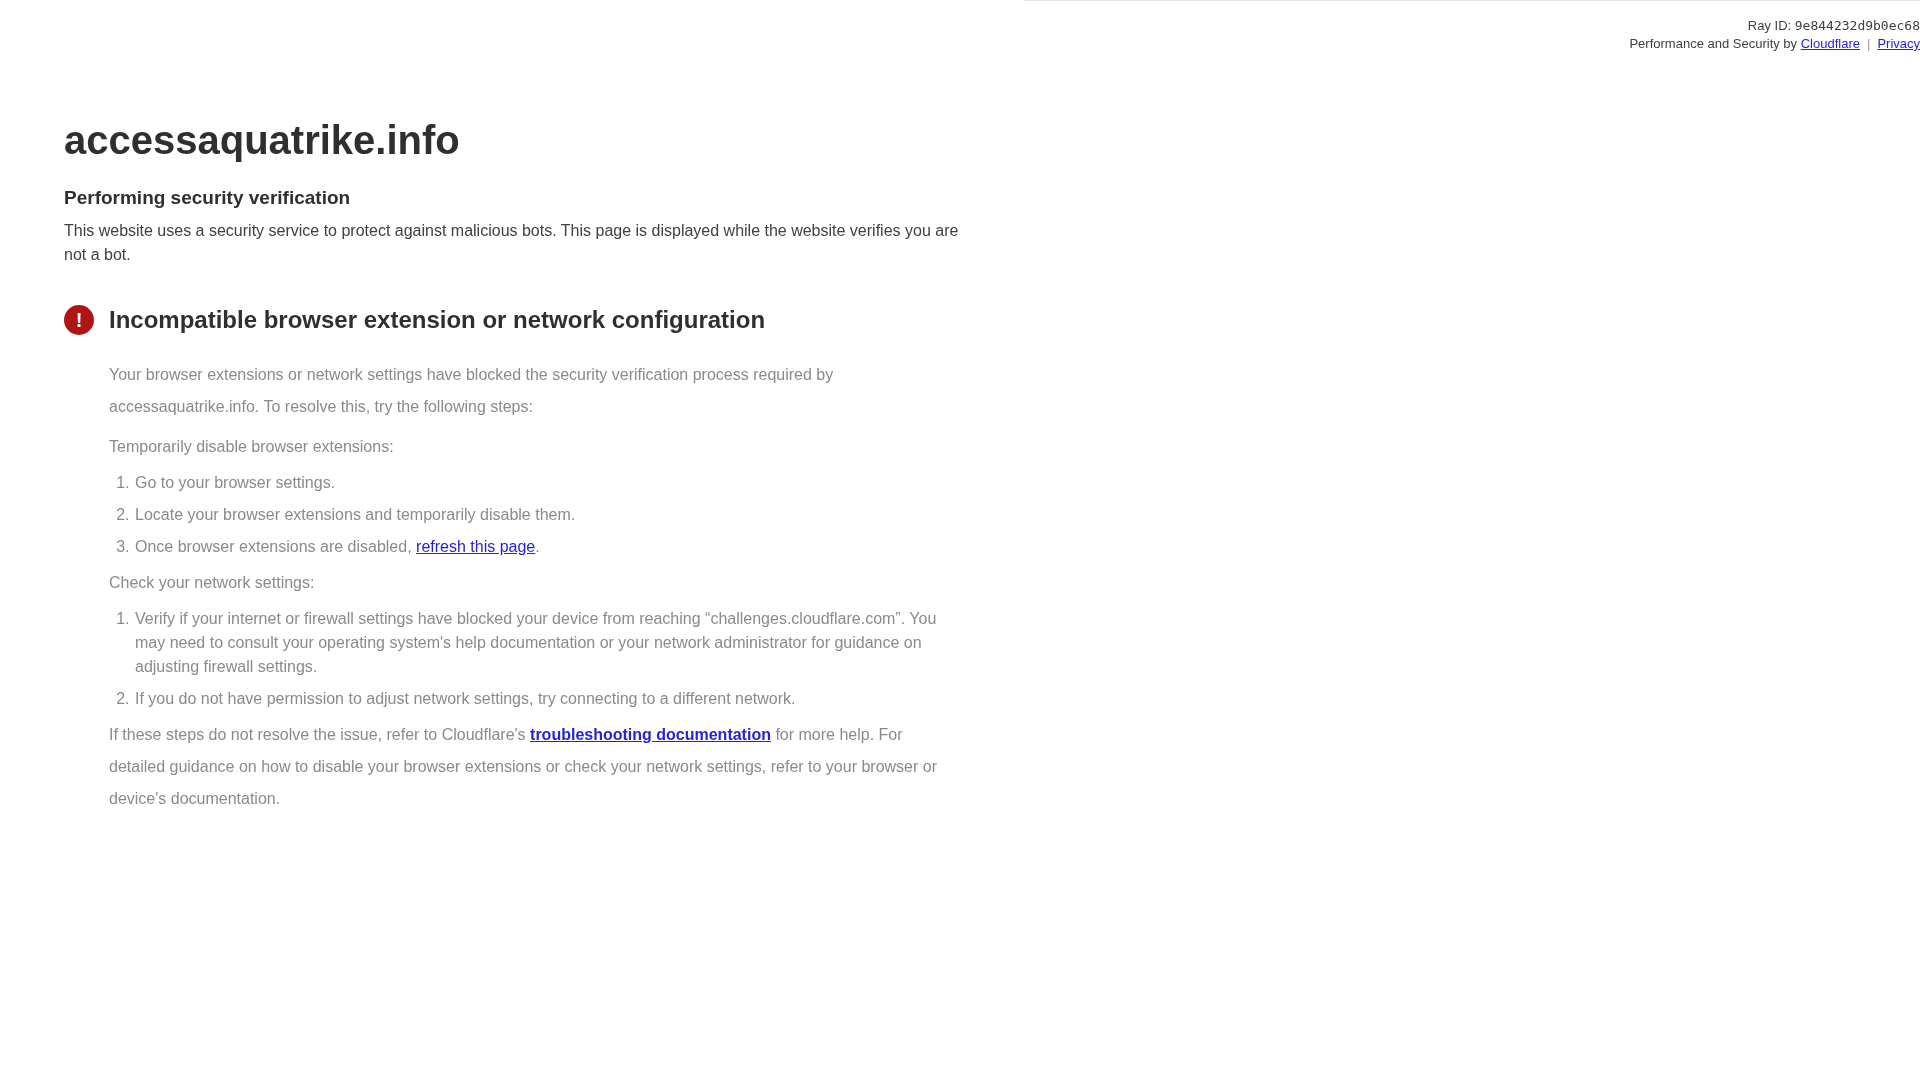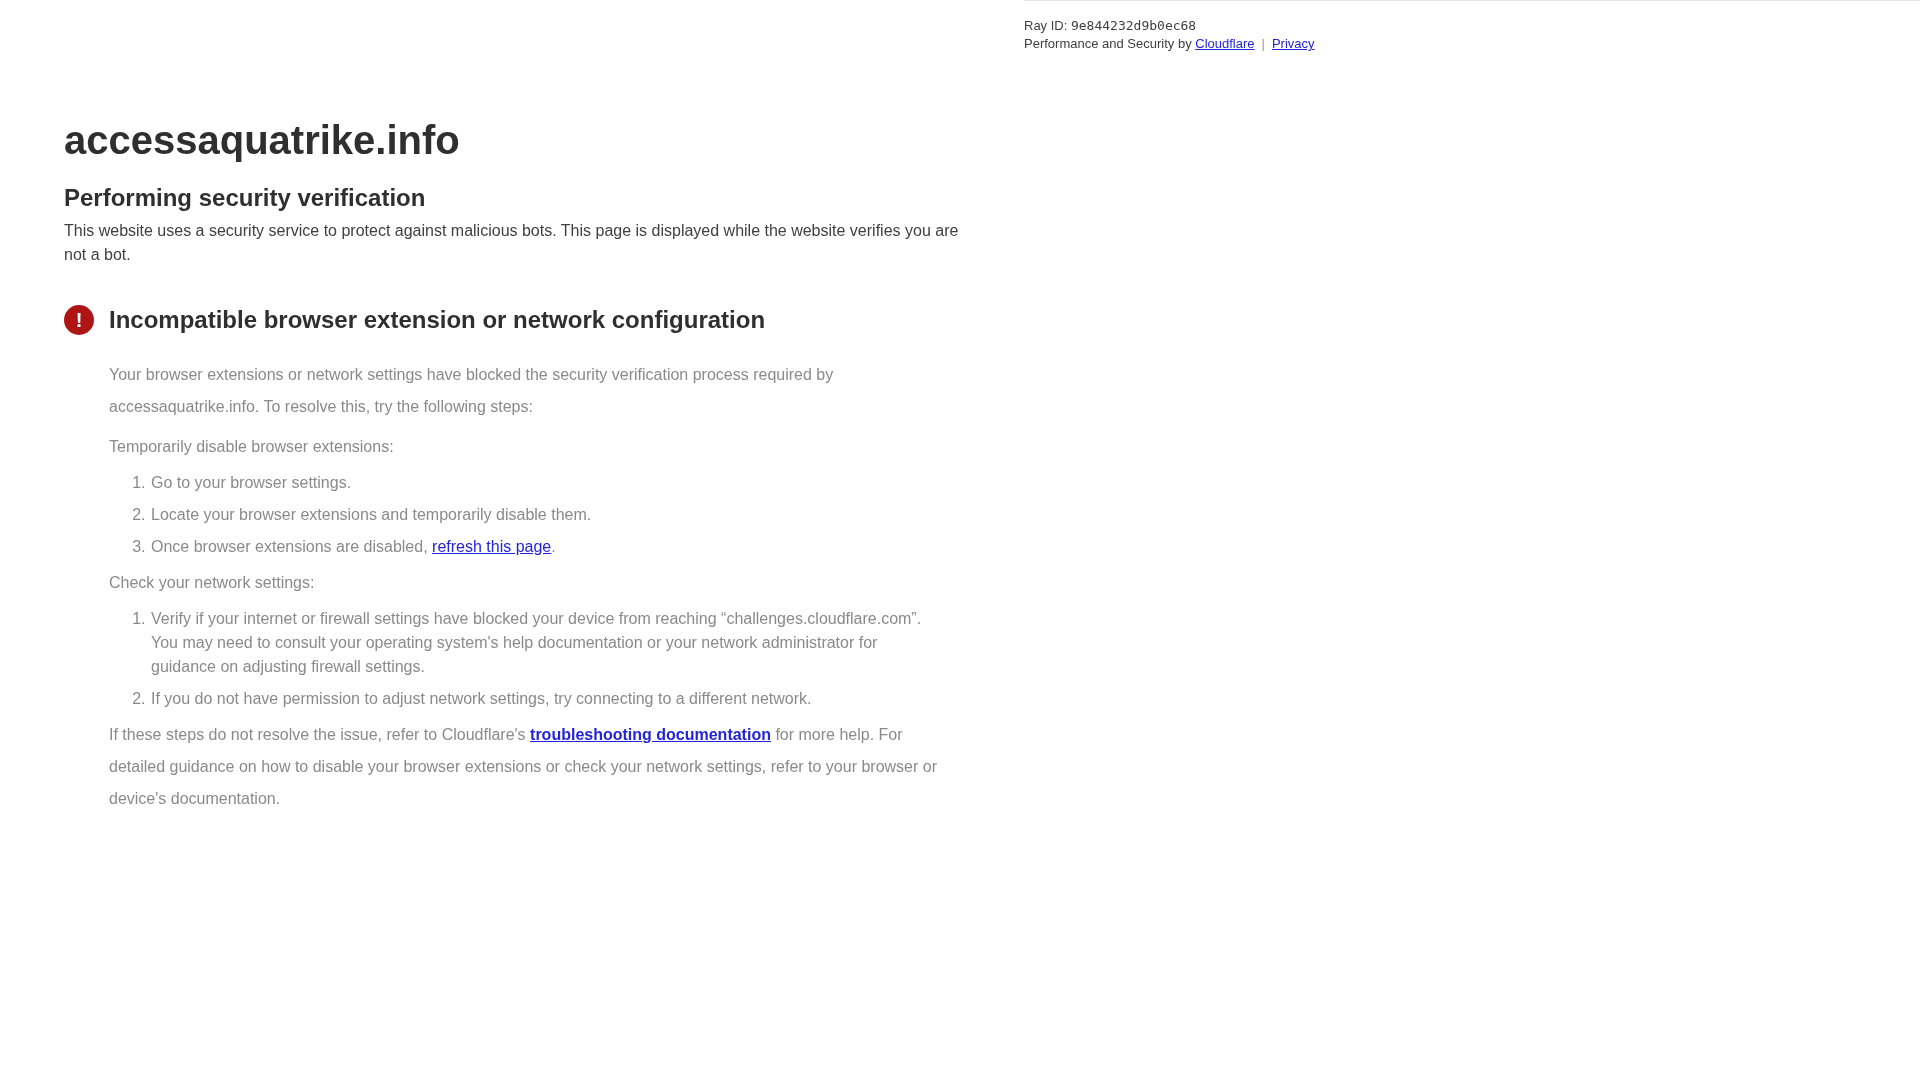--- a/index.html
+++ b/index.html
@@ -25,21 +25,21 @@
   
   h1.domain-title {
     font-size: 40px;
     line-height: 44px;
     font-weight: 700;
     color: #2f2f2f;
     margin: 118px 0 0 0;
     letter-spacing: 0;
   }
   h2.page-subtitle {
-    font-size: 24px;
+    font-size: 19px;
     line-height: 29px;
     font-weight: 700;
     color: #2f2f2f;
     margin: 21px 0 0 0;
   }
   p.intro-text {
     font-size: 16px;
     line-height: 24px;
     color: #404040;
     margin: 7px 0 0 0;
@@ -84,39 +84,39 @@
   }
   .alert-content ol {
     margin: 8px 0;
     padding-left: 25px;
     color: #8a8a8a;
   }
   .alert-content li {
     font-size: 16px;
     line-height: 24px;
     color: #8a8a8a;
-    margin: 8px 16px;
+    margin: 8px 0;
     padding-left: 1px;
   }
   a.text-link {
     color: var(--link-blue, #2323dc);
     cursor: pointer;
   }
   a.text-link.bold { font-weight: 700; }
 
   
   footer { flex-shrink: 0; }
   .footer-rule {
     border: none;
     border-top: 1px solid #e4e4e4;
     margin: 0;
     width: 100%;
   }
   .footer-text {
-    text-align: left;
+    text-align: right;
     font-size: 13px;
     line-height: 18px;
     color: #404040;
     padding-bottom: 28px;
   }
   .ray-line { margin-top: 16px; }
   .ray-value {
     font-family: "DejaVu Sans Mono", monospace;
     font-size: 13px;
     color: #404040;

